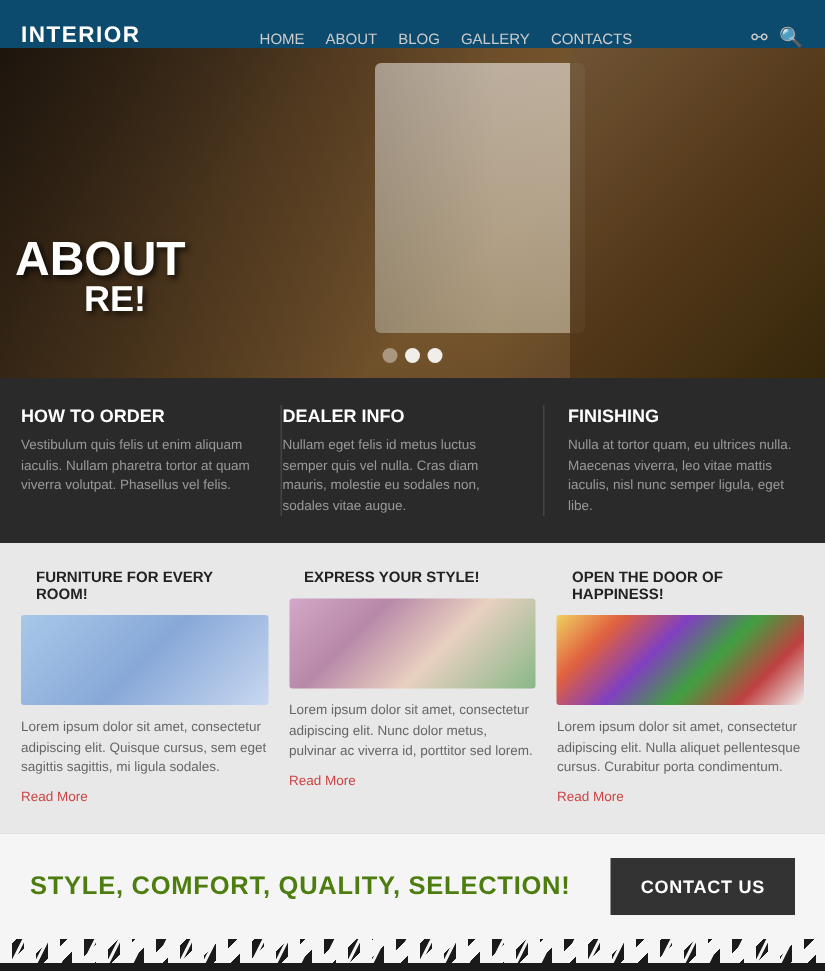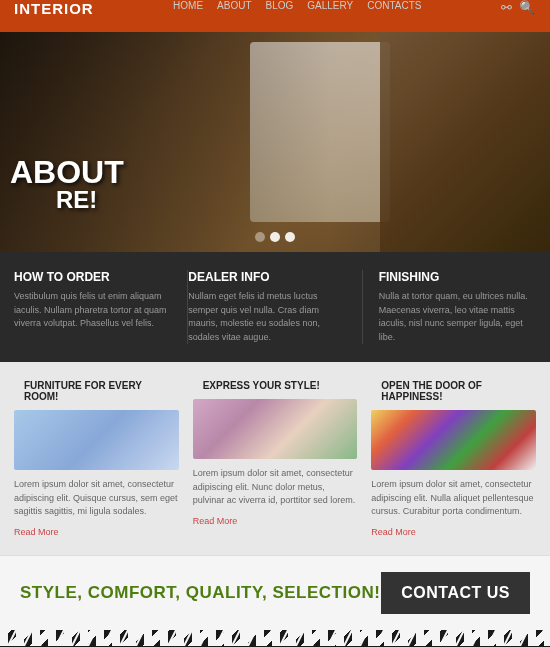--- a/index.html
+++ b/index.html
@@ -1,19 +1,19 @@
 <!DOCTYPE html>
 <html><head>
   <meta charset="utf-8">
   <style>
     * { margin: 0; padding: 0; box-sizing: border-box; }
     body { font-family: Arial, sans-serif; font-size: 11px; width: 550px; overflow-x: hidden; background: #fff; }
 
     
-    .navbar { background: #c2410c; display: flex; align-items: flex-start; justify-content: space-between; padding: 0 14px; height: 32px; }
+    .navbar { background: #0c4a6e; display: flex; align-items: flex-end; justify-content: space-between; padding: 0 14px; height: 32px; }
     .navbar-brand { color: #fff; font-size: 15px; font-weight: bold; letter-spacing: 1px; }
     .navbar-menu { display: flex; align-items: center; gap: 14px; }
     .navbar-menu a { color: #ccc; font-size: 10px; text-decoration: none; text-transform: uppercase; }
     .navbar-icons { display: flex; gap: 8px; align-items: center; }
     .navbar-icons span { color: #ccc; font-size: 13px; cursor: pointer; }
 
     
     .hero { position: relative; height: 220px; background: linear-gradient(135deg, #3a2a1a 0%, #6b4c2a 30%, #8b6535 60%, #4a3520 100%); overflow: hidden; }
     .hero-overlay { position: absolute; inset: 0; background: linear-gradient(to right, rgba(0,0,0,0.5) 0%, rgba(0,0,0,0.1) 60%); }
     .hero-text { position: absolute; left: 10px; bottom: 40px; color: #fff; }
@@ -41,21 +41,21 @@
     .feature-img { width: 100%; height: 60px; margin-bottom: 8px; border-radius: 2px; overflow: hidden; }
     .feature-img.img1 { background: linear-gradient(135deg, #a8c8e8 0%, #88a8d8 50%, #c8d8f0 100%); }
     .feature-img.img2 { background: linear-gradient(135deg, #d4a8c8 0%, #b888a8 30%, #e8d0c0 60%, #88b888 100%); }
     .feature-img.img3 { background: linear-gradient(135deg, #f0d060 0%, #e06040 20%, #8040c0 40%, #40a040 60%, #c04040 80%, #f0f0f0 100%); }
     .feature-col p { color: #666; font-size: 9px; line-height: 1.5; margin-bottom: 6px; }
     .read-more { color: #cc4444; font-size: 9px; text-decoration: none; }
 
     
     .cta-strip { background: #f5f5f5; display: flex; align-items: center; justify-content: space-between; padding: 16px 20px; border-top: 1px solid #ddd; }
     .cta-text { font-size: 17px; font-weight: bold; color: #4d7c0f; letter-spacing: 0.5px; }
-    .cta-btn { background: #333; color: #fff; font-size: 16px; font-weight: bold; padding: 12px 20px; text-transform: uppercase; border: none; cursor: pointer; letter-spacing: 0.5px; }
+    .cta-btn { background: #333; color: #fff; font-size: 12px; font-weight: bold; padding: 12px 20px; text-transform: uppercase; border: none; cursor: pointer; letter-spacing: 0.5px; }
 
     
     .zigzag { height: 16px; background: #1a1a1a; position: relative; overflow: hidden; }
     .zigzag::before { content: ''; position: absolute; top: 0; left: 0; right: 0; height: 16px;
       background: repeating-linear-gradient(90deg, #f5f5f5 0px, #f5f5f5 8px, transparent 8px, transparent 16px),
                   repeating-linear-gradient(135deg, #f5f5f5 0px, #f5f5f5 8px, transparent 8px, transparent 16px); }
 
     
     .footer { background: #1a1a1a; padding: 20px 14px 14px; display: flex; gap: 10px; }
   </style>

